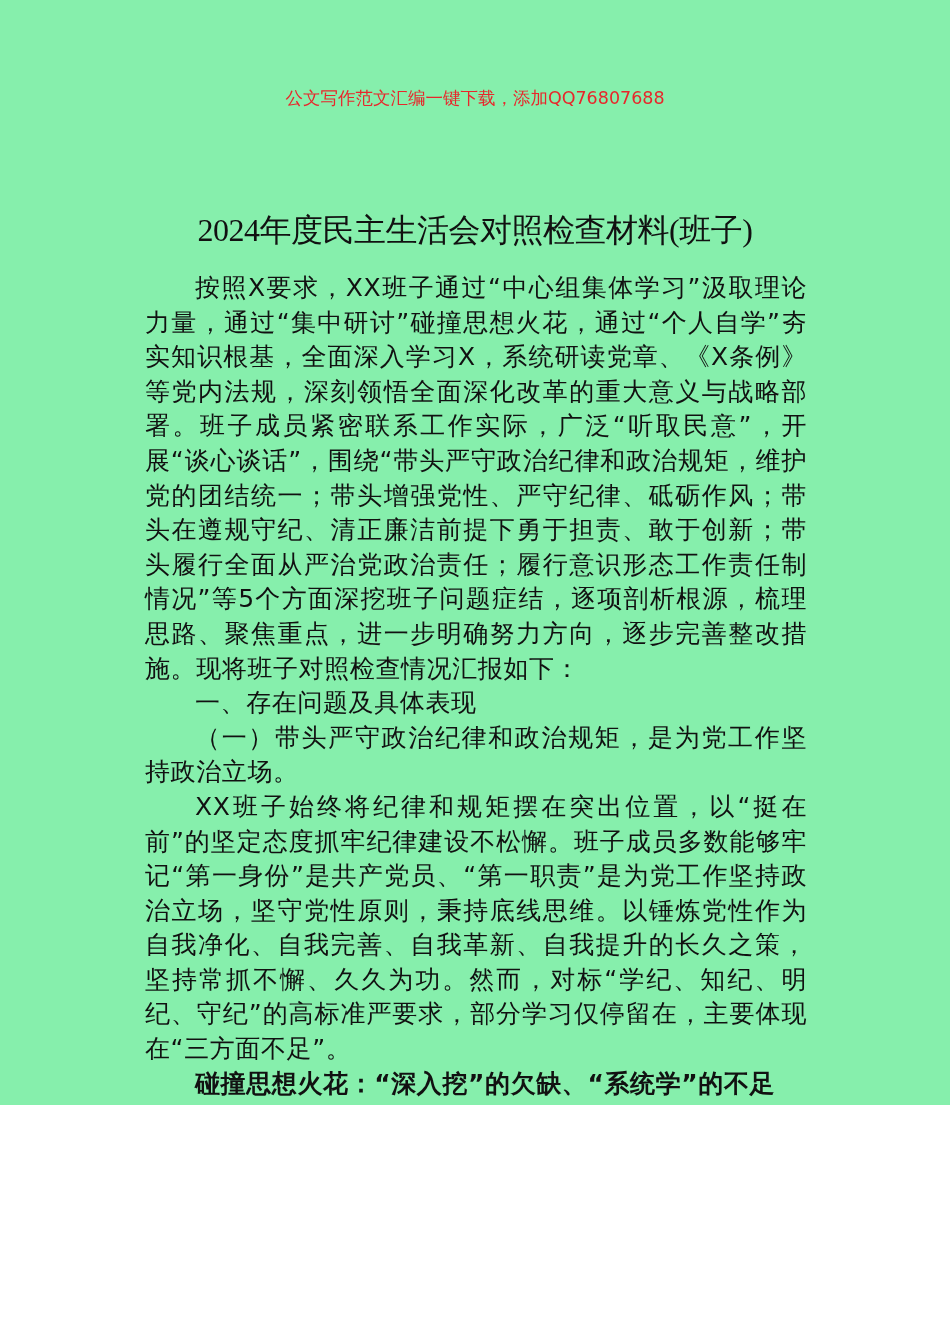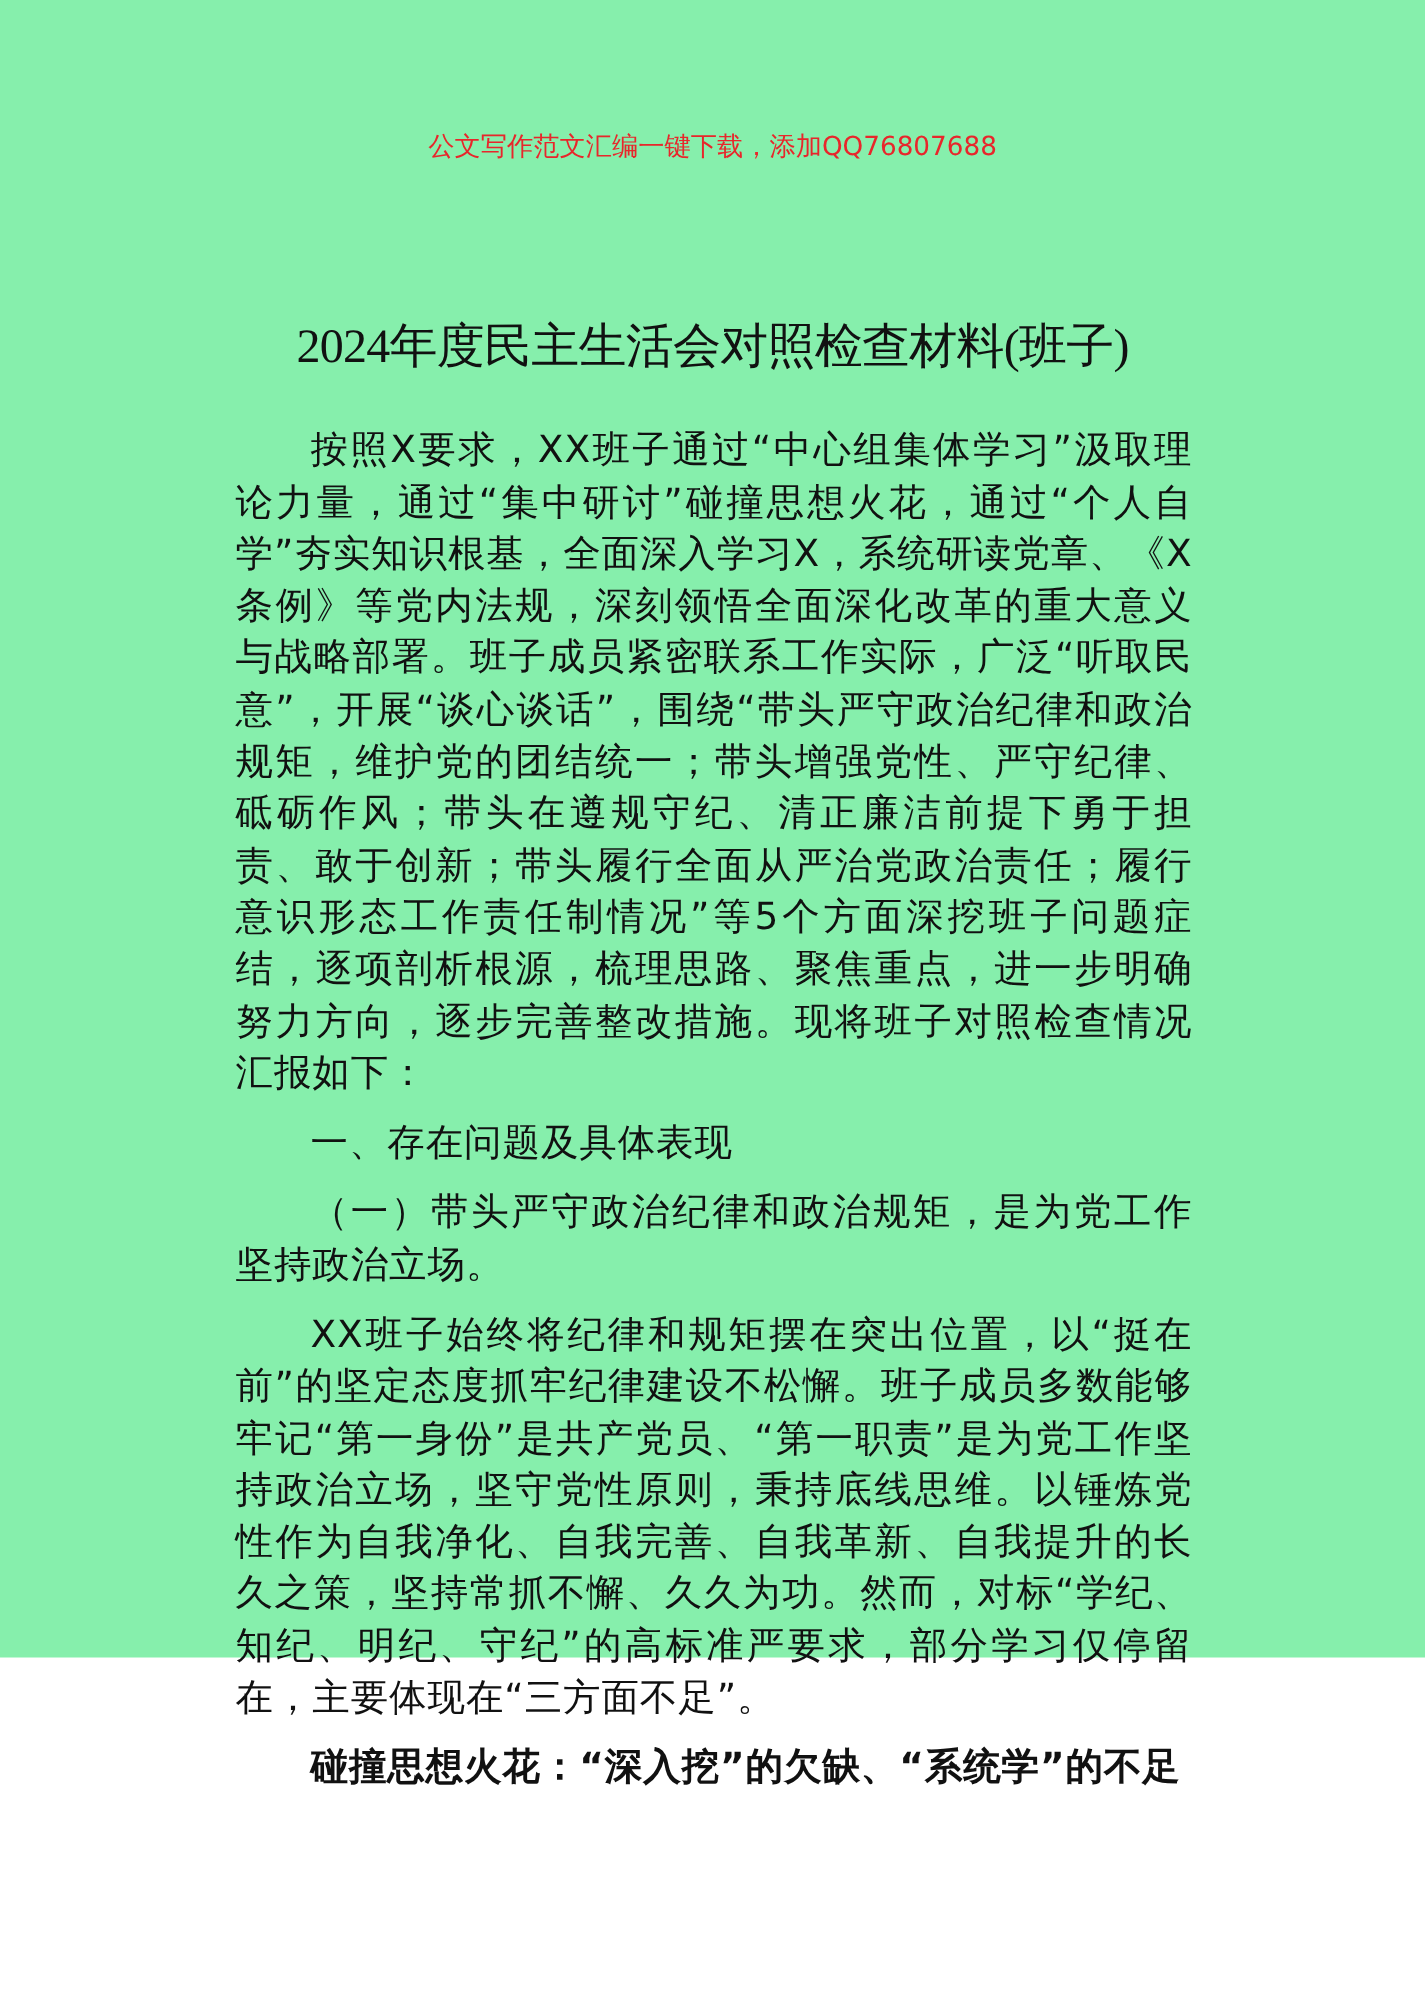--- a/index.html
+++ b/index.html
@@ -17,21 +17,21 @@
       letter-spacing: -0.5px;
       margin-top: 27px;
     }
     .body {
       position: absolute; left: 145px; top: 271px; width: 662px;
       color: #111; font-family: "DejaVu Sans", sans-serif;
       font-size: 25px; line-height: 34.6px;
       text-align: justify; text-justify: inter-character;
       letter-spacing: 0.6px;
     }
-    .body p { margin: 12px; text-indent: 2em; }
+    .body p { margin: 0; text-indent: 2em; }
     .body p.bold { font-weight: bold; }
   </style>
 </head>
 <body>
 
 <div class="page">
   <div class="watermark">公文写作范文汇编一键下载，添加QQ76807688</div>
   <div class="title">2024年度民主生活会对照检查材料(班子)</div>
   <div class="body">
     <p>按照X要求，XX班子通过“中心组集体学习”汲取理论力量，通过“集中研讨”碰撞思想火花，通过“个人自学”夯实知识根基，全面深入学习X，系统研读党章、《X条例》等党内法规，深刻领悟全面深化改革的重大意义与战略部署。班子成员紧密联系工作实际，广泛“听取民意”，开展“谈心谈话”，围绕“带头严守政治纪律和政治规矩，维护党的团结统一；带头增强党性、严守纪律、砥砺作风；带头在遵规守纪、清正廉洁前提下勇于担责、敢于创新；带头履行全面从严治党政治责任；履行意识形态工作责任制情况”等5个方面深挖班子问题症结，逐项剖析根源，梳理思路、聚焦重点，进一步明确努力方向，逐步完善整改措施。现将班子对照检查情况汇报如下：</p>

